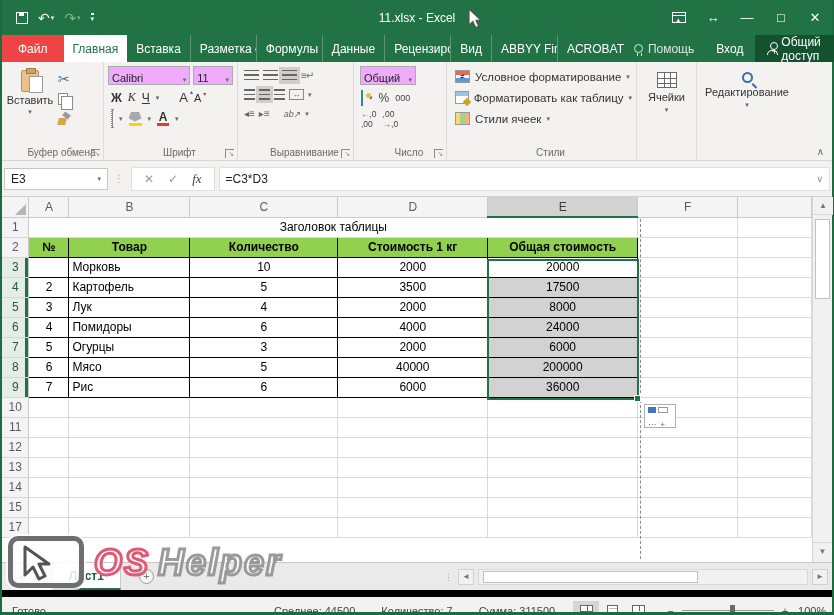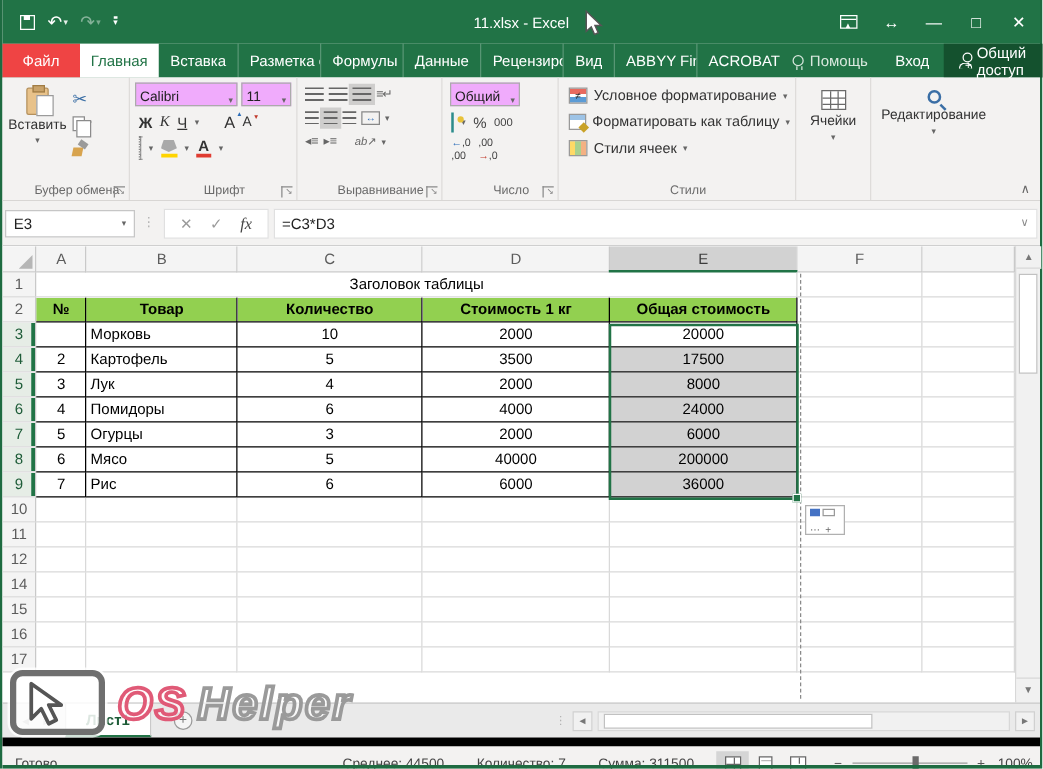--- a/index.html
+++ b/index.html
@@ -544,41 +544,41 @@
             <th class="rowhdr">12</th>
             <td></td>
             <td></td>
             <td></td>
             <td></td>
             <td></td>
             <td></td>
             <td></td>
           </tr>
           <tr>
+            <th class="rowhdr">13</th>
+            <td></td>
+            <td></td>
+            <td></td>
+            <td></td>
+            <td></td>
+            <td></td>
+            <td></td>
+          </tr>
+          <tr>
             <th class="rowhdr">14</th>
             <td></td>
             <td></td>
             <td></td>
             <td></td>
             <td></td>
             <td></td>
             <td></td>
           </tr>
           <tr>
             <th class="rowhdr">15</th>
-            <td></td>
-            <td></td>
-            <td></td>
-            <td></td>
-            <td></td>
-            <td></td>
-            <td></td>
-          </tr>
-          <tr>
-            <th class="rowhdr">16</th>
             <td></td>
             <td></td>
             <td></td>
             <td></td>
             <td></td>
             <td></td>
             <td></td>
           </tr>
           <tr>
             <th class="rowhdr">17</th>

